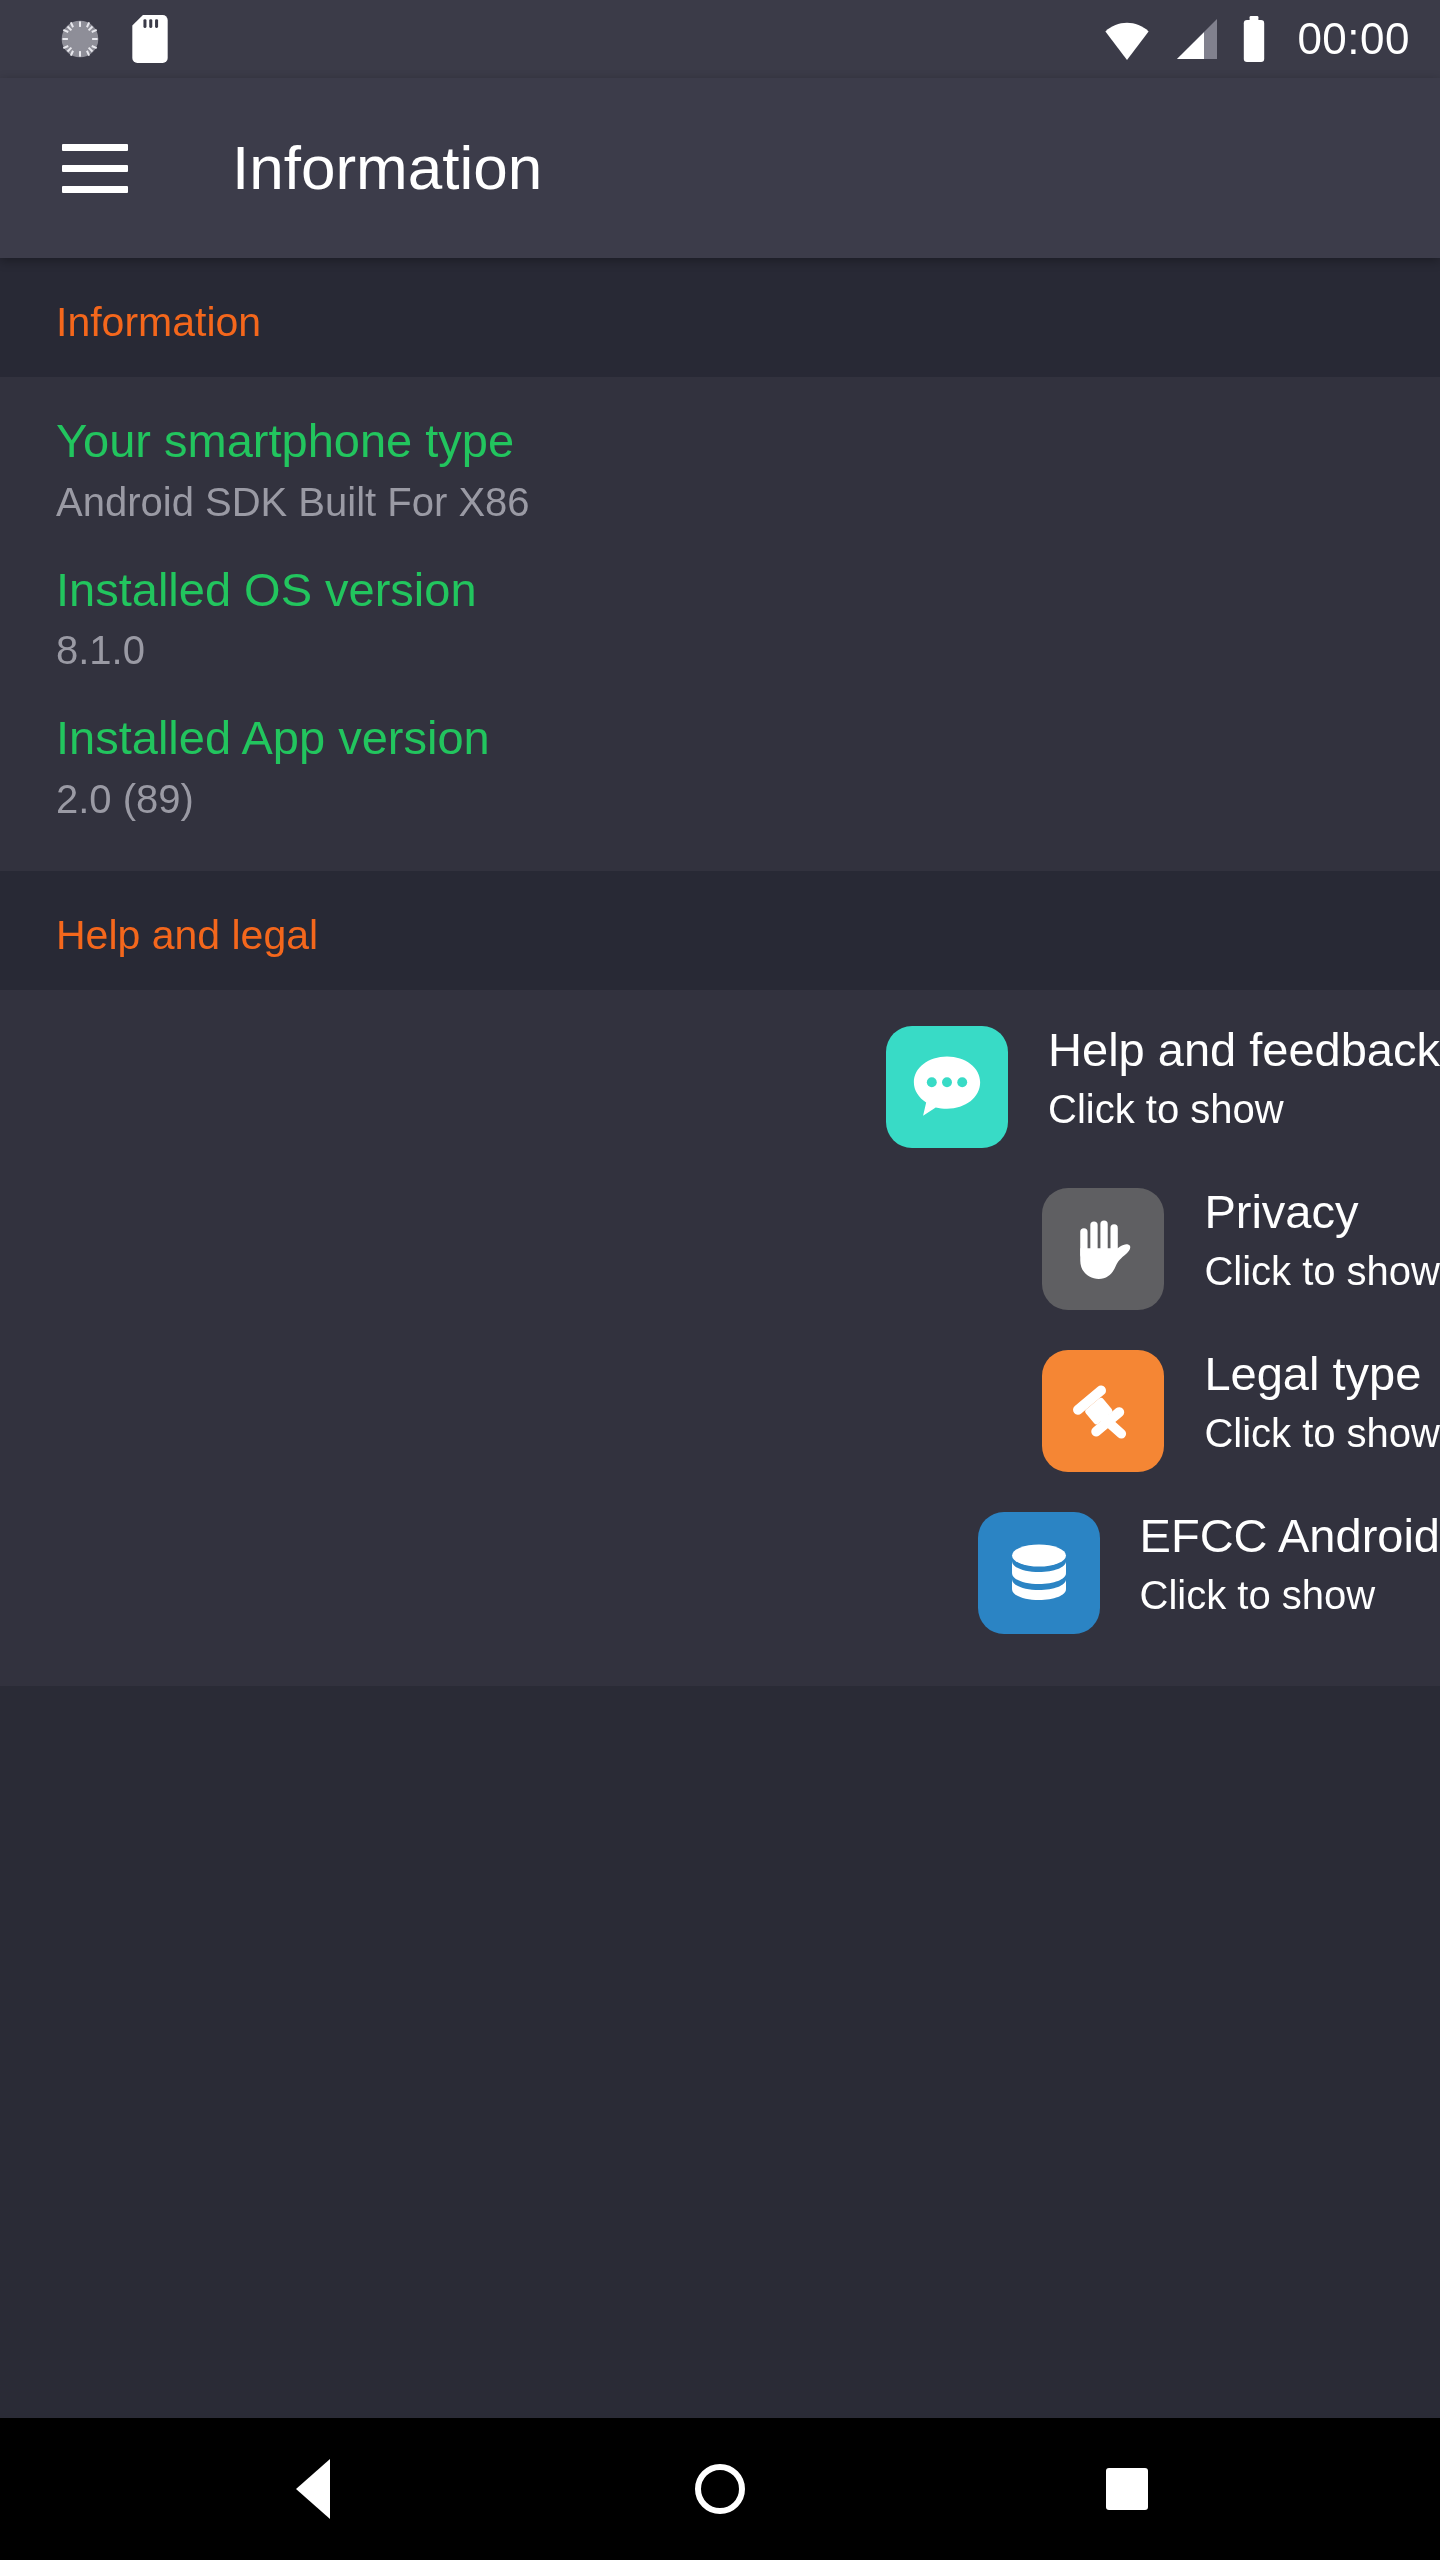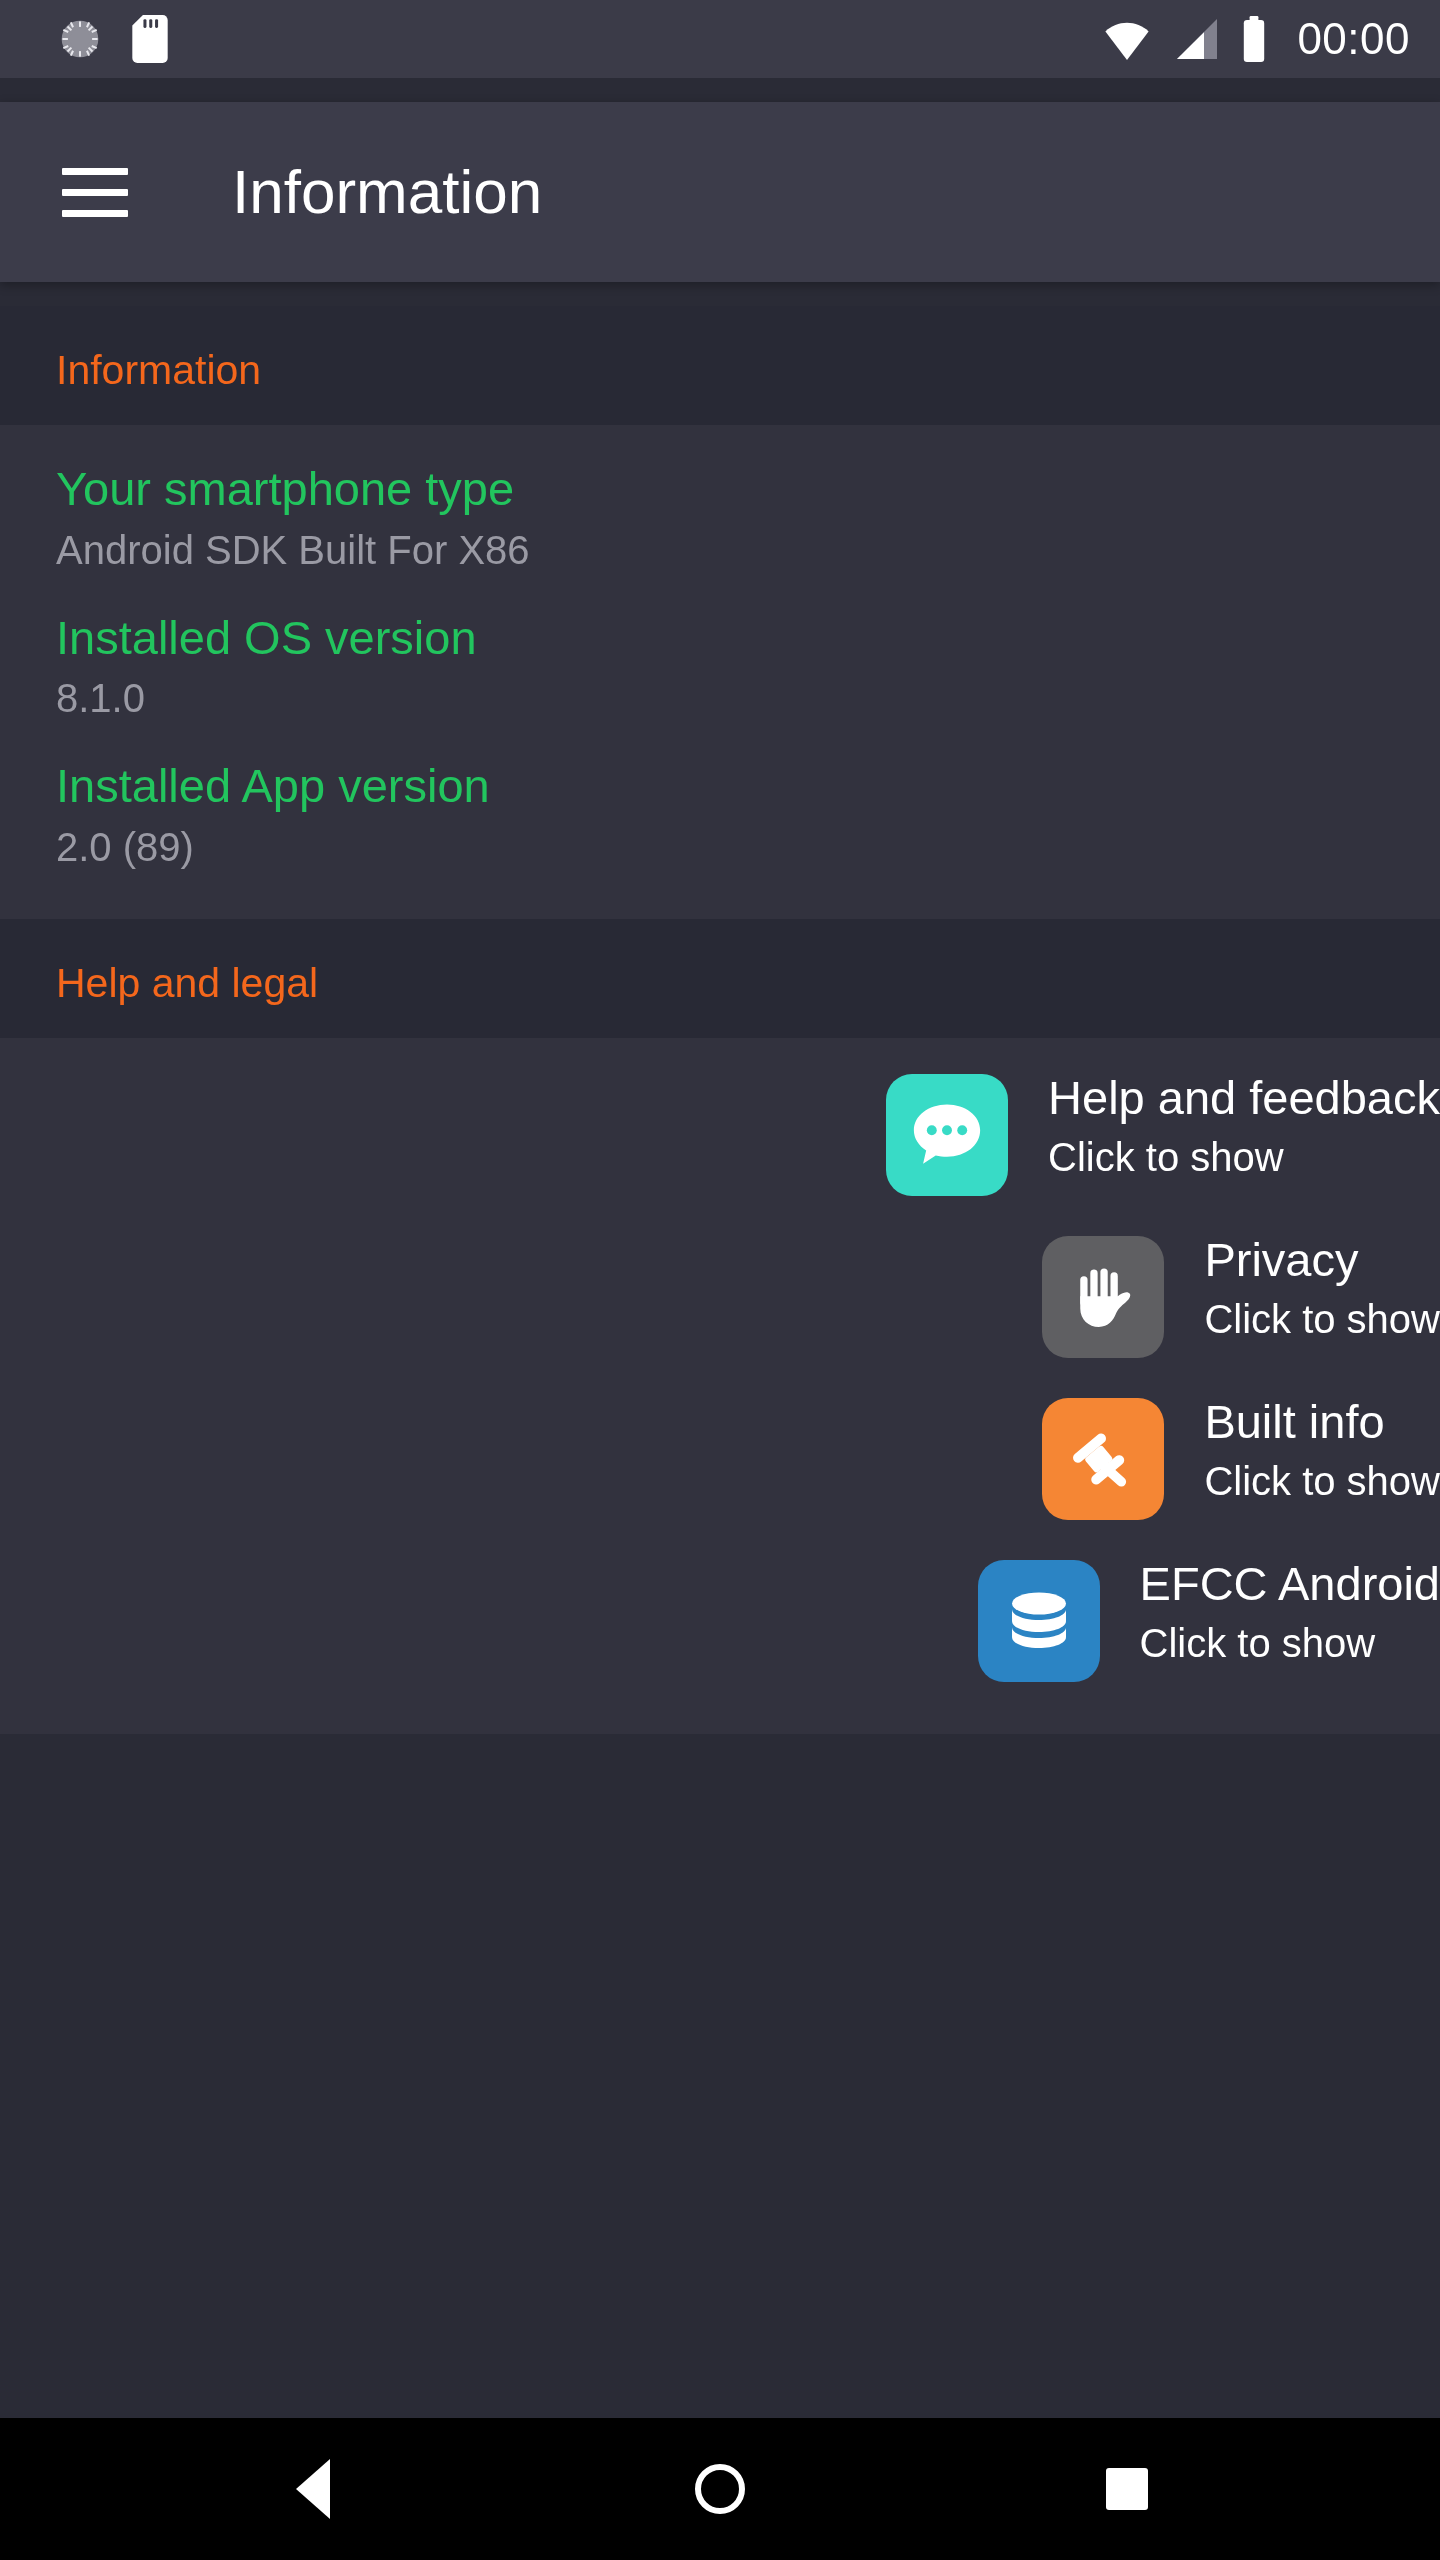--- a/index.html
+++ b/index.html
@@ -12,21 +12,20 @@
     -webkit-font-smoothing: antialiased;
   }
   #screen {
     position: relative;
     width: 1440px;
     height: 2560px;
     overflow: hidden;
     background: #2a2b36;
     display: flex;
     flex-direction: column;
-    gap: 24px;
   }
 
   
   .status-bar {
     height: 78px;
     flex: 0 0 78px;
     background: #3b3b48;
     display: flex;
     align-items: center;
     padding: 0 30px 0 58px;
@@ -354,21 +353,21 @@
               <g transform="rotate(-40 12 12)">
                 <rect x="5.0" y="5.4" width="12.0" height="3.0" rx="1.5"></rect>
                 <rect x="7.6" y="8.4" width="6.8" height="5.6" rx="0.9"></rect>
                 <rect x="5.0" y="13.9" width="12.0" height="3.0" rx="1.5"></rect>
               </g>
               <rect x="12.4" y="12.3" width="9.6" height="2.9" rx="1.45" transform="rotate(42 12.4 12.3)"></rect>
             </g>
           </svg>
         </div>
         <div class="li-text">
-          <span class="li-title">Built info</span>
+          <span class="li-title">Legal type</span>
           <span class="li-sub">Click to show</span>
         </div>
       </div>
 
       <div class="list-item">
         <div class="li-icon" style="background:#2b84c4">
           <svg width="78" height="78" viewBox="0 0 24 24">
             <g fill="#ffffff">
               <ellipse cx="12" cy="6.6" rx="8.3" ry="3.4"></ellipse>
               <path d="M3.7 8.4 C3.7 10.3 7.4 11.7 12 11.7 C16.6 11.7 20.3 10.3 20.3 8.4 V12.1 C20.3 14.0 16.6 15.4 12 15.4 C7.4 15.4 3.7 14.0 3.7 12.1 Z"></path>

